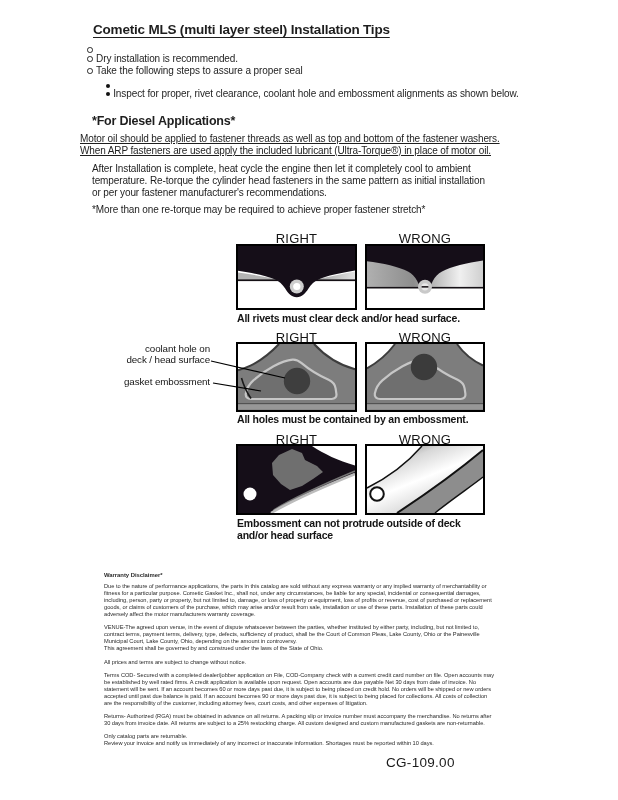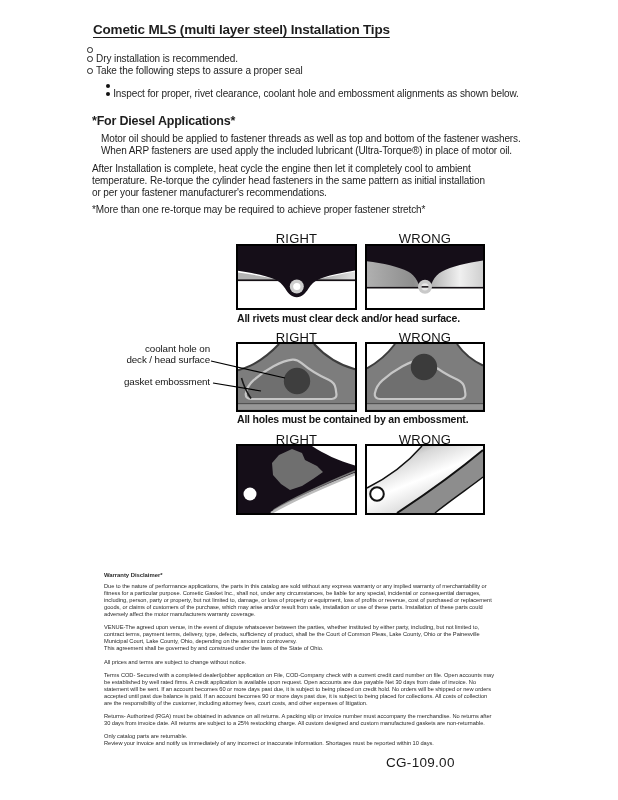--- a/index.html
+++ b/index.html
@@ -48,21 +48,21 @@
     <div class="bullet-row">
       <span class="fdot"></span>
     </div>
     <div class="bullet-row">
       <span class="fdot"></span>
       <span>Inspect for proper, rivet clearance, coolant hole and embossment alignments as shown below.</span>
     </div>
   </div>
 
   <div class="abs h2" style="left:92px;top:114px;">*For Diesel Applications*</div>
-  <div class="abs para pre" style="left:101px;top:133px;">Motor oil should be applied to fastener threads as well as top and bottom of the fastener washers.
+  <div class="abs para pre" style="left:80px;top:133px;text-decoration:underline;">Motor oil should be applied to fastener threads as well as top and bottom of the fastener washers.
 When ARP fasteners are used apply the included lubricant (Ultra-Torque®) in place of motor oil.</div>
   <div class="abs para pre" style="left:92px;top:163px;">After Installation is complete, heat cycle the engine then let it completely cool to ambient
 temperature. Re-torque the cylinder head fasteners in the same pattern as initial installation
 or per your fastener manufacturer's recommendations.</div>
   <div class="abs para" style="left:92px;top:204px;">*More than one re-torque may be required to achieve proper fastener stretch*</div>
 
   <div class="abs dg-label" style="left:236px;top:231px;width:121px;">RIGHT</div>
   <div class="abs dg-label" style="left:365px;top:231px;width:120px;">WRONG</div>
 
   <div class="abs" style="left:236px;top:244px;">
@@ -184,20 +184,22 @@
       <path d="M118,6 C94,26 64,48 32,69 L70,69 C87,55 104,44 118,33 Z" fill="#8d8d8d"></path>
       <path d="M2,2 L57,2 C44,17 26,32 2,44 Z" fill="#ffffff"></path>
       <path d="M57,2 C44,17 26,32 2,44" fill="none" stroke="#111111" stroke-width="1.5"></path>
       <path d="M118,6 C94,26 64,48 32,69" fill="none" stroke="#111111" stroke-width="2"></path>
       <path d="M118,33 C104,44 87,55 70,69" fill="none" stroke="#111111" stroke-width="1.5"></path>
       <circle cx="12" cy="50" r="6.8" fill="#ffffff" stroke="#111111" stroke-width="2"></circle>
       <rect x="1" y="1" width="118" height="69" fill="none" stroke="#000000" stroke-width="2"></rect>
     </svg>
   </div>
 
+  <div class="abs caption pre" style="left:237px;top:517px;">Embossment can not protrude outside of deck
+and/or head surface</div>
 
   <div class="abs warranty" style="left:104px;top:572px;">
     <div class="w-head">Warranty Disclaimer*</div>
     <p class="pre">Due to the nature of performance applications, the parts in this catalog are sold without any express warranty or any implied warranty of merchantability or
 fitness for a particular purpose.  Cometic Gasket Inc., shall not, under any circumstances, be liable for any special, incidental or consequential damages,
 including, person, party or property, but not limited to, damage, or loss of property or equipment, loss of profits or revenue, cost of purchased or replacement
 goods, or claims of customers of the purchase, which may arise and/or result from sale, installation or use of these parts.  Installation of these parts could
 adversely affect the motor manufacturers warranty coverage.</p>
     <p class="pre">VENUE-The agreed upon venue, in the event of dispute whatsoever between the parties, whether instituted by either party, including, but not limited to,
 contract terms, payment terms, delivery, type, defects, sufficiency of product, shall be the Court of Common Pleas, Lake County, Ohio or the Painesville

